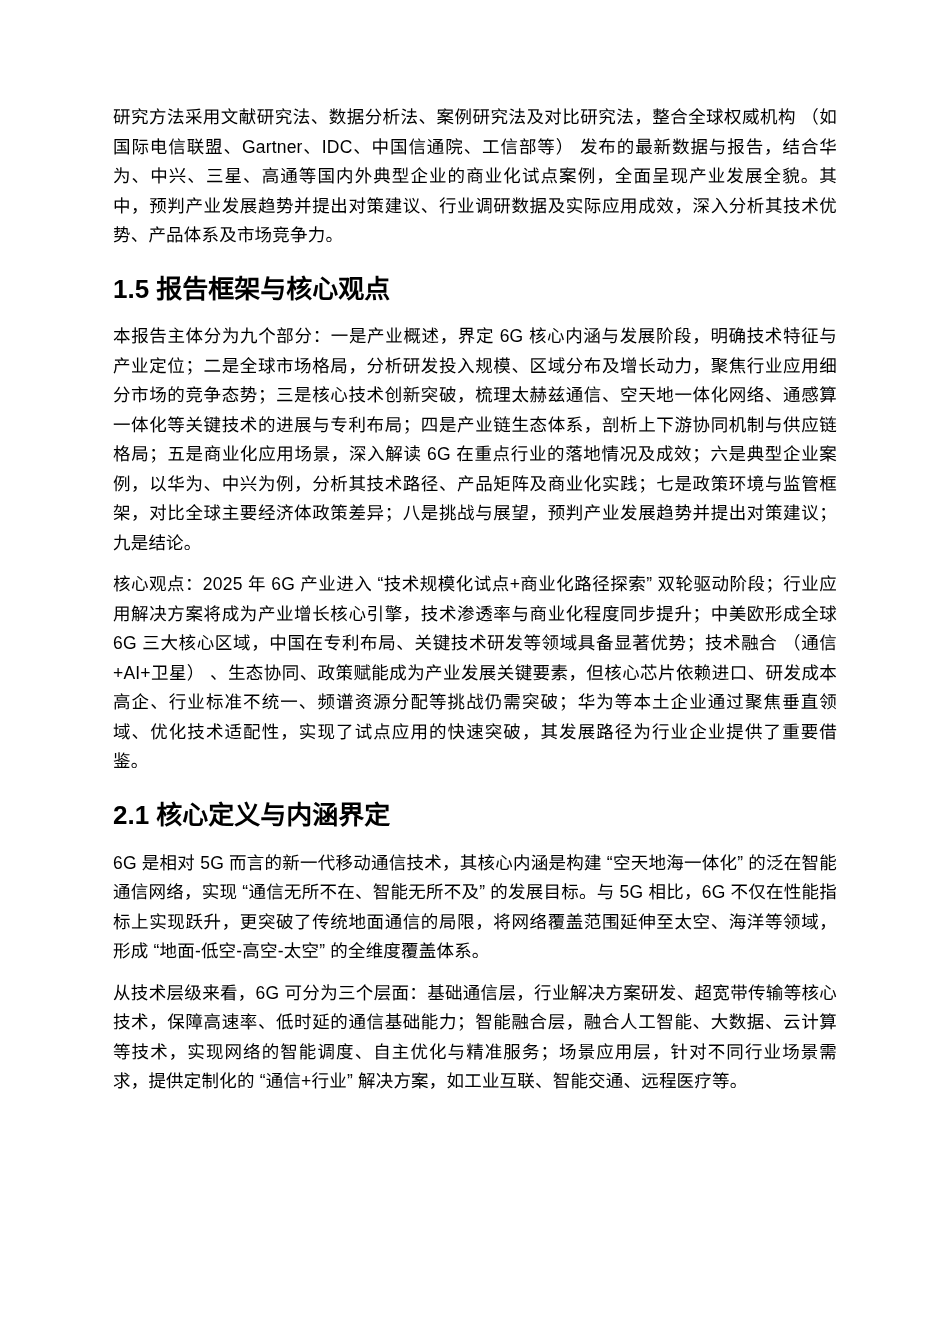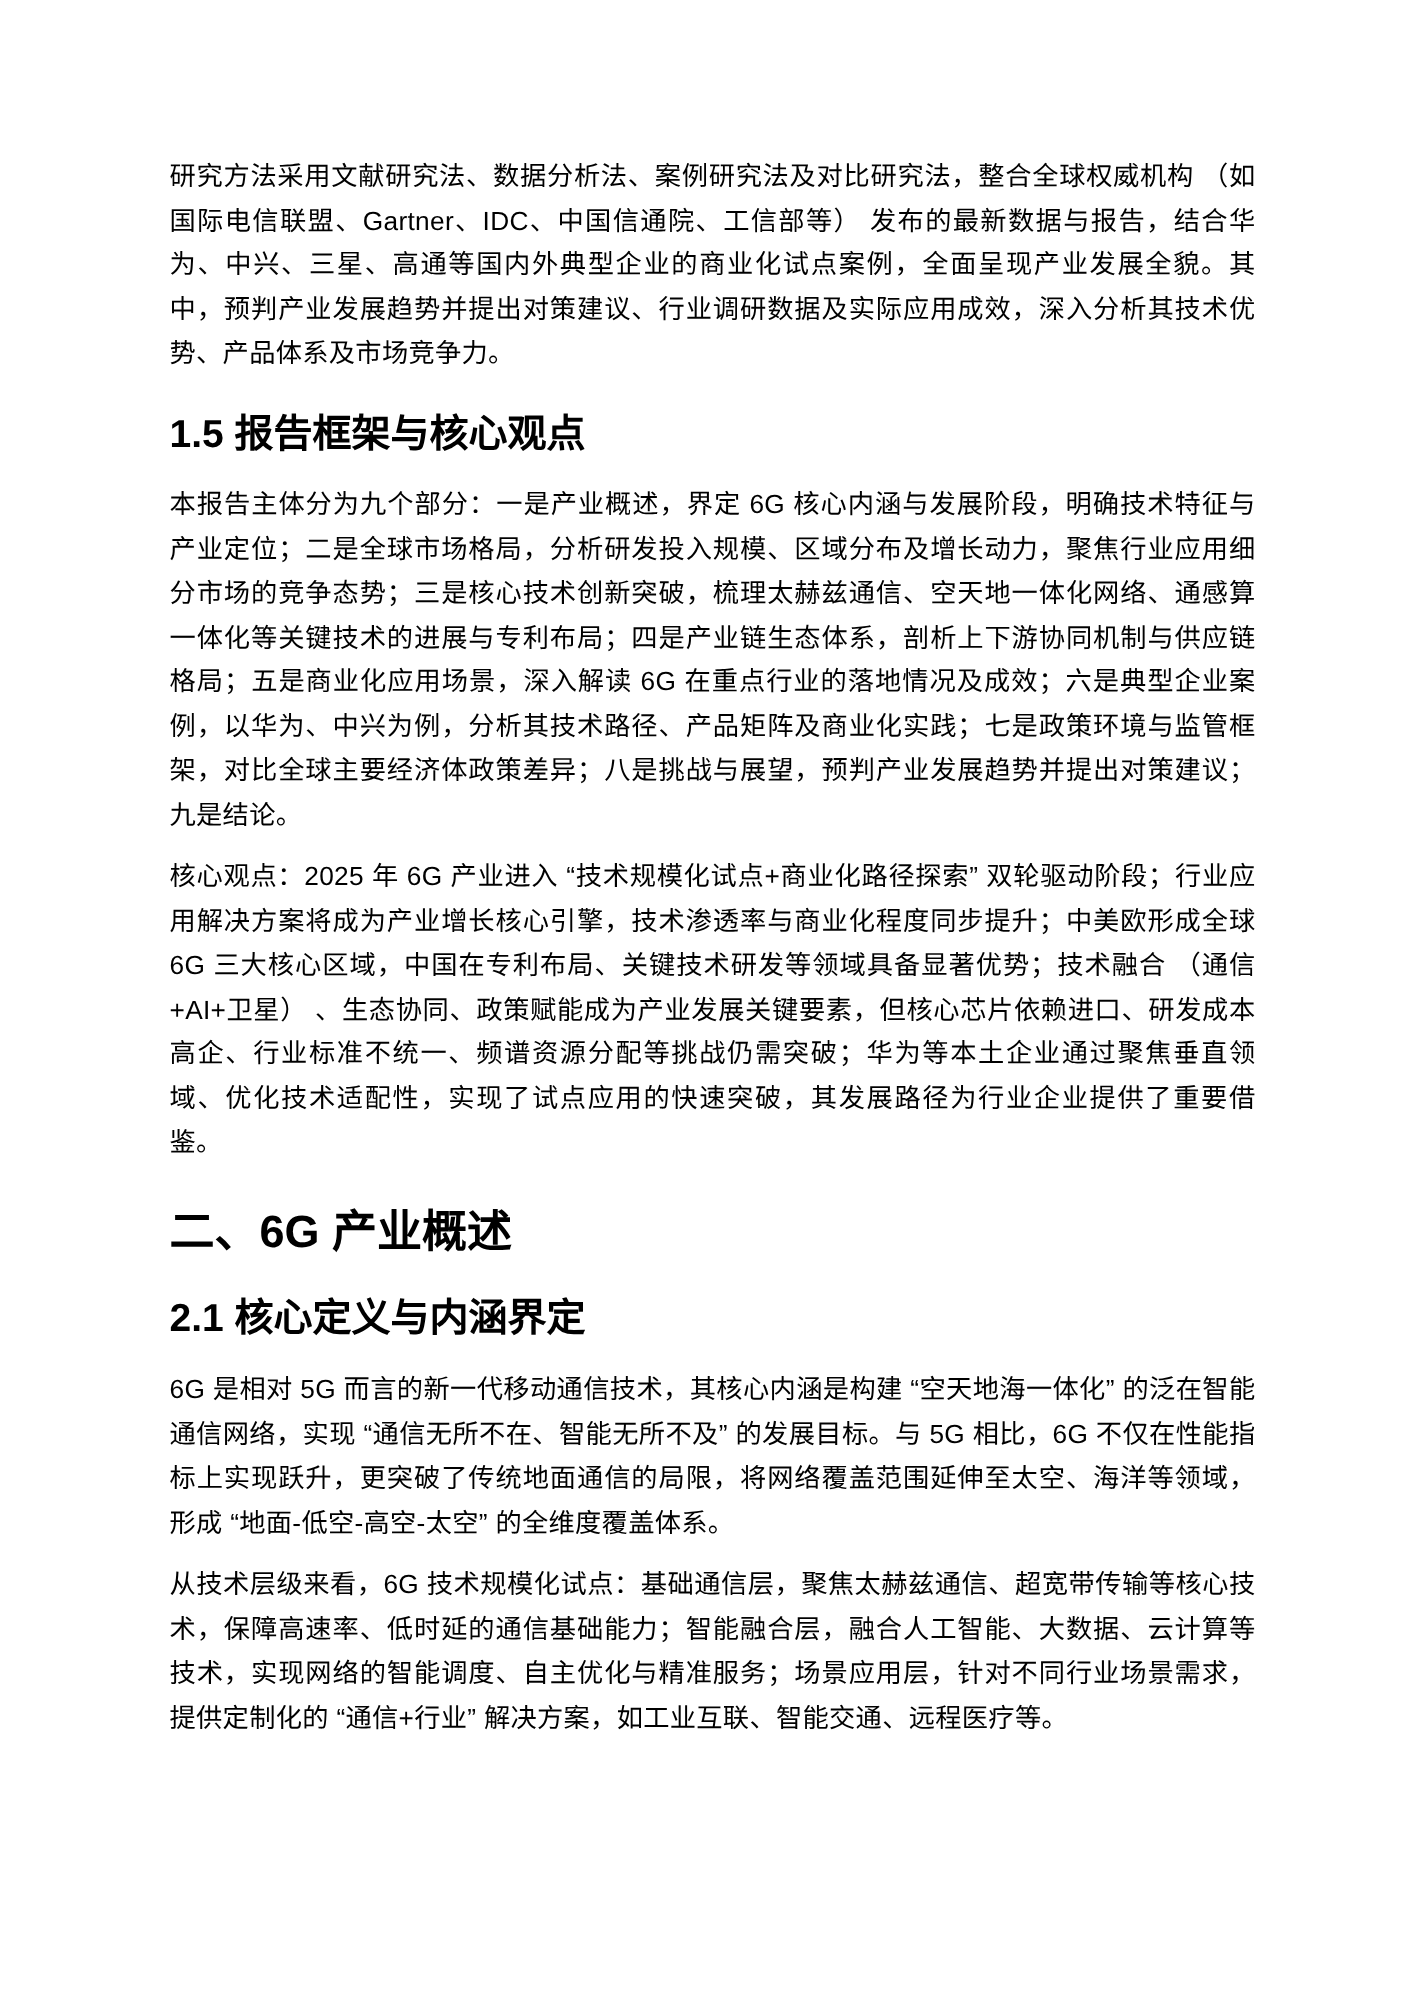--- a/index.html
+++ b/index.html
@@ -45,22 +45,21 @@
 
 
   <p>研究方法采用文献研究法、数据分析法、案例研究法及对比研究法，整合全球权威机构 （如国际电信联盟、Gartner、IDC、中国信通院、工信部等） 发布的最新数据与报告，结合华为、中兴、三星、高通等国内外典型企业的商业化试点案例，全面呈现产业发展全貌。其中，预判产业发展趋势并提出对策建议、行业调研数据及实际应用成效，深入分析其技术优势、产品体系及市场竞争力。</p>
 
   <h2>1.5 报告框架与核心观点</h2>
 
   <p>本报告主体分为九个部分：一是产业概述，界定 6G 核心内涵与发展阶段，明确技术特征与产业定位；二是全球市场格局，分析研发投入规模、区域分布及增长动力，聚焦行业应用细分市场的竞争态势；三是核心技术创新突破，梳理太赫兹通信、空天地一体化网络、通感算一体化等关键技术的进展与专利布局；四是产业链生态体系，剖析上下游协同机制与供应链格局；五是商业化应用场景，深入解读 6G 在重点行业的落地情况及成效；六是典型企业案例，以华为、中兴为例，分析其技术路径、产品矩阵及商业化实践；七是政策环境与监管框架，对比全球主要经济体政策差异；八是挑战与展望，预判产业发展趋势并提出对策建议；九是结论。</p>
 
   <p>核心观点：2025 年 6G 产业进入 “技术规模化试点+商业化路径探索” 双轮驱动阶段；行业应用解决方案将成为产业增长核心引擎，技术渗透率与商业化程度同步提升；中美欧形成全球 6G 三大核心区域，中国在专利布局、关键技术研发等领域具备显著优势；技术融合 （通信+AI+卫星） 、生态协同、政策赋能成为产业发展关键要素，但核心芯片依赖进口、研发成本高企、行业标准不统一、频谱资源分配等挑战仍需突破；华为等本土企业通过聚焦垂直领域、优化技术适配性，实现了试点应用的快速突破，其发展路径为行业企业提供了重要借鉴。</p>
 
-  <h1>二、6G 产业概述</h1>
 
   <h2>2.1 核心定义与内涵界定</h2>
 
   <p>6G 是相对 5G 而言的新一代移动通信技术，其核心内涵是构建 “空天地海一体化” 的泛在智能通信网络，实现 “通信无所不在、智能无所不及” 的发展目标。与 5G 相比，6G 不仅在性能指标上实现跃升，更突破了传统地面通信的局限，将网络覆盖范围延伸至太空、海洋等领域，形成 “地面-低空-高空-太空” 的全维度覆盖体系。</p>
 
-  <p>从技术层级来看，6G 技术规模化试点：基础通信层，聚焦太赫兹通信、超宽带传输等核心技术，保障高速率、低时延的通信基础能力；智能融合层，融合人工智能、大数据、云计算等技术，实现网络的智能调度、自主优化与精准服务；场景应用层，针对不同行业场景需求，提供定制化的 “通信+行业” 解决方案，如工业互联、智能交通、远程医疗等。</p>
+  <p>从技术层级来看，6G 可分为三个层面：基础通信层，行业解决方案研发、超宽带传输等核心技术，保障高速率、低时延的通信基础能力；智能融合层，融合人工智能、大数据、云计算等技术，实现网络的智能调度、自主优化与精准服务；场景应用层，针对不同行业场景需求，提供定制化的 “通信+行业” 解决方案，如工业互联、智能交通、远程医疗等。</p>
 
 
 </div>
 
 </body></html>

